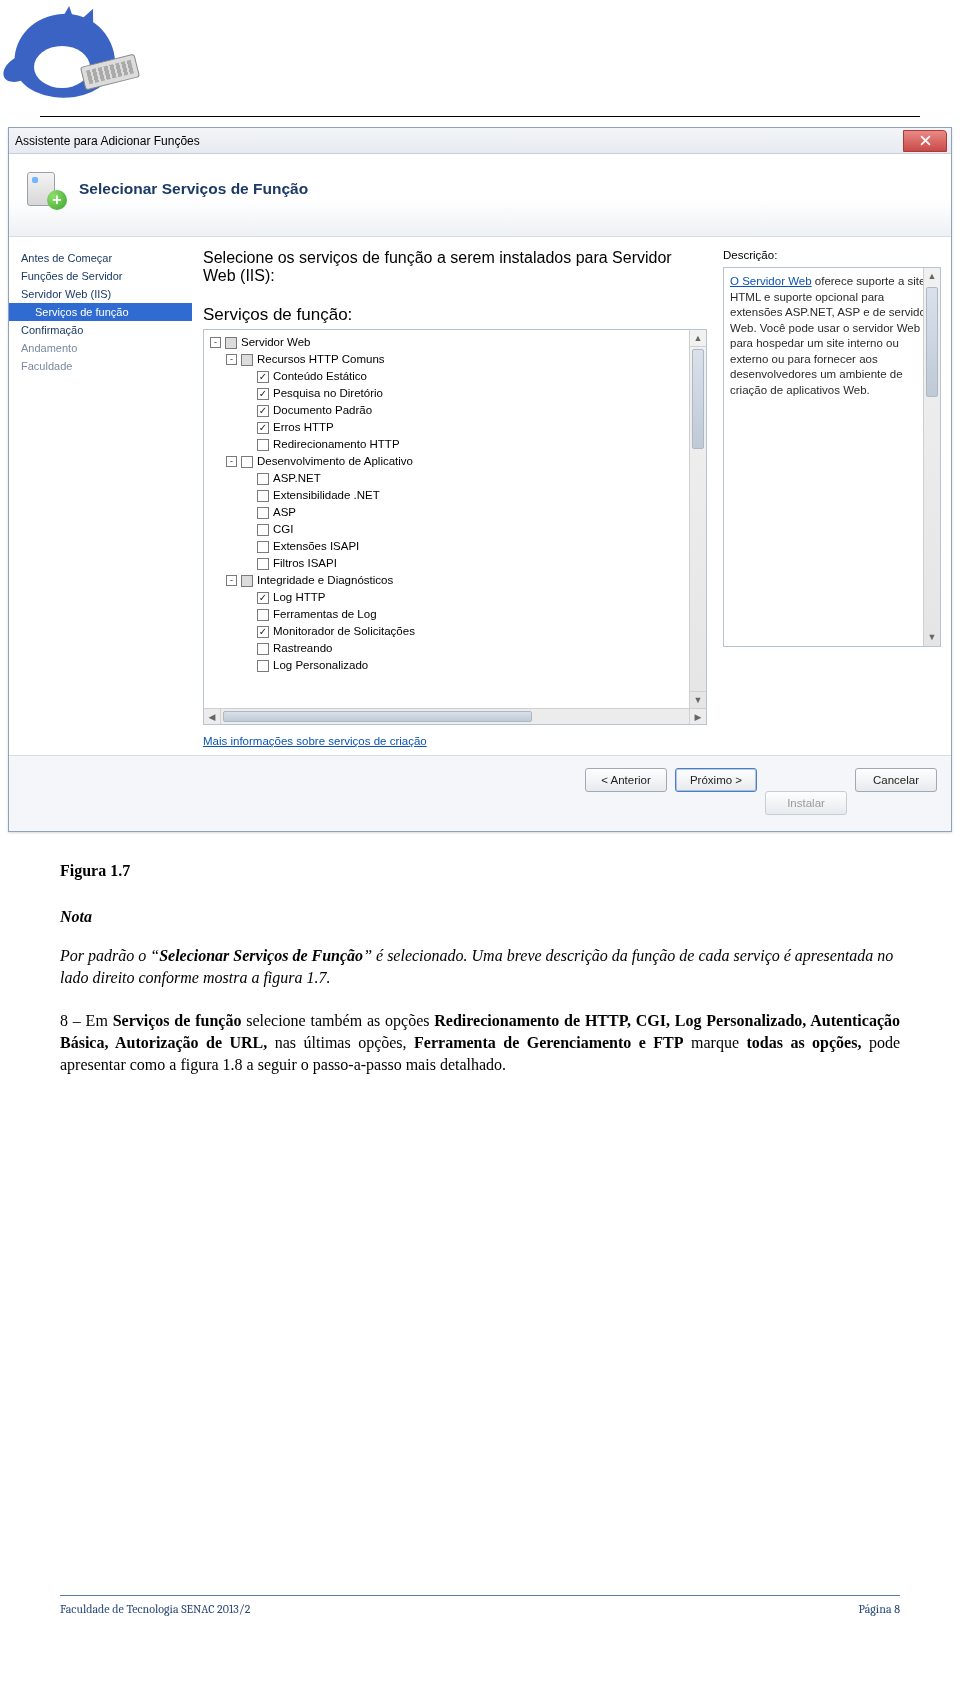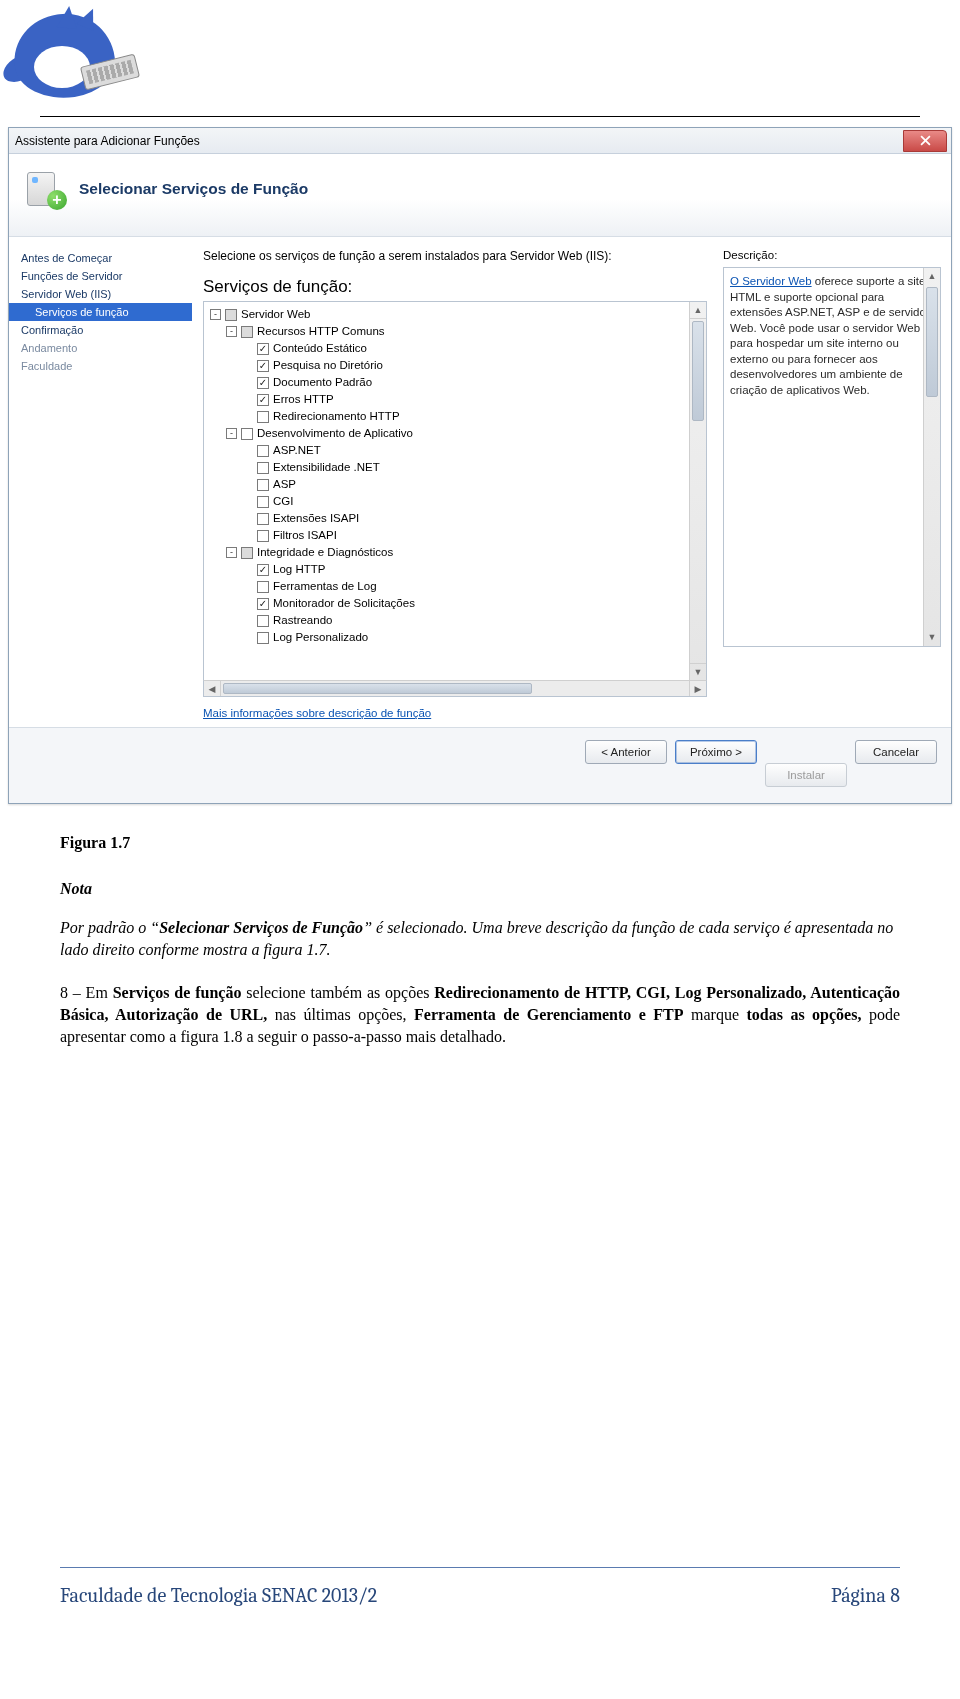--- a/index.html
+++ b/index.html
@@ -77,21 +77,21 @@
   .nav-item { padding: 3px 12px; white-space:nowrap; }
   .nav-item.sub { padding-left: 26px; }
   .nav-item.selected { background:#2f6bd0; color:#fff; }
   .nav-item.dim { color:#7a8aa0; }
 
   .center {
     flex:1;
     padding: 12px 10px 8px 10px;
     position:relative;
   }
-  .center-top { font-size:12px; margin-bottom:14px; }
+  .center-top { font-size:16px; margin-bottom:20px; }
   .center-label { font-size:17px; margin-bottom:4px; }
 
   .tree-wrap {
     display:flex;
     border:1px solid #b9c4d1;
     height: 380px;
   }
   .tree {
     flex:1;
     overflow:hidden;
@@ -179,25 +179,25 @@
   .copy .nota-h { font-weight:bold; font-style:italic; margin-bottom:18px; }
   .copy .nota-body { font-style:italic; margin-bottom:22px; }
   .copy .step { text-align: justify; }
   .copy strong { font-weight:bold; }
 
   
   .page-foot {
     position:relative;
     margin: 520px 60px 30px 60px;
     border-top:1px solid #5a7bb0;
-    padding-top:16px;
+    padding-top:6px;
     font-family:"Cambria","Times New Roman",serif;
     color:#28477a;
     display:flex; justify-content:space-between;
-    font-size:20px;
+    font-size:12px;
   }
 </style>
 </head>
 <body>
 
 <div class="page-logo">
   <div class="fox-tail"></div>
   <div class="fox-body"></div>
   <div class="fox-belly"></div>
   <div class="fox-ear1"></div>
@@ -351,21 +351,21 @@
         </div>
       </div>
       <div class="hscroll">
         <div class="arrow">◀</div>
         <div class="htrack">
             <div class="hthumb"></div>
           </div>
         <div class="arrow right">▶</div>
       </div>
 
-      <a class="more-link">Mais informações sobre descrição de função</a>
+      <a class="more-link">Mais informações sobre serviços de criação</a>
     </div>
 
     <div class="desc-col">
       <div class="desc-label">Descrição:</div>
       <div class="desc-box">
         <span class="link">O Servidor Web</span><span> oferece suporte a sites HTML e suporte opcional para extensões ASP.NET, ASP e de servidor Web. Você pode usar o servidor Web para hospedar um site interno ou externo ou para fornecer aos desenvolvedores um ambiente de criação de aplicativos Web.</span>
         <div class="desc-vscroll">
           <div class="arrow">▲</div>
           <div class="thumb"></div>
           <div class="track"></div>

